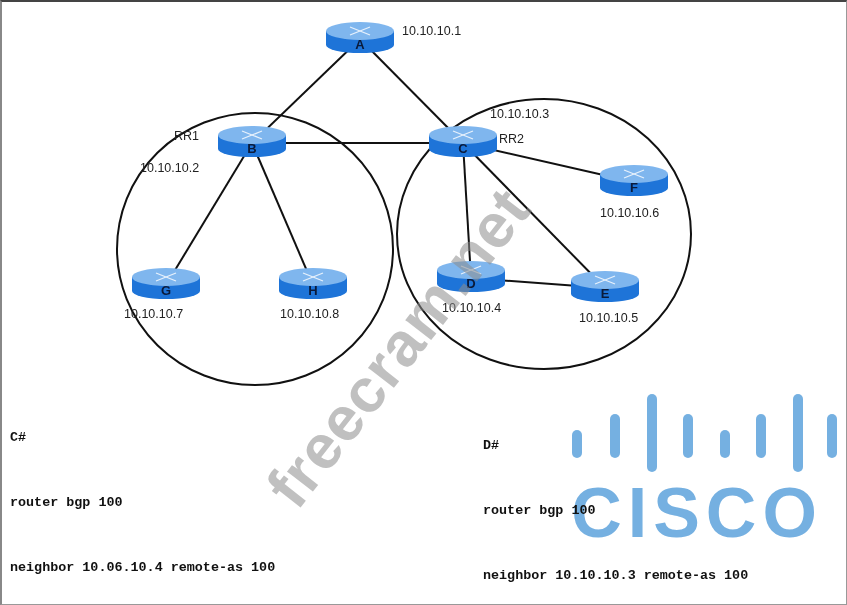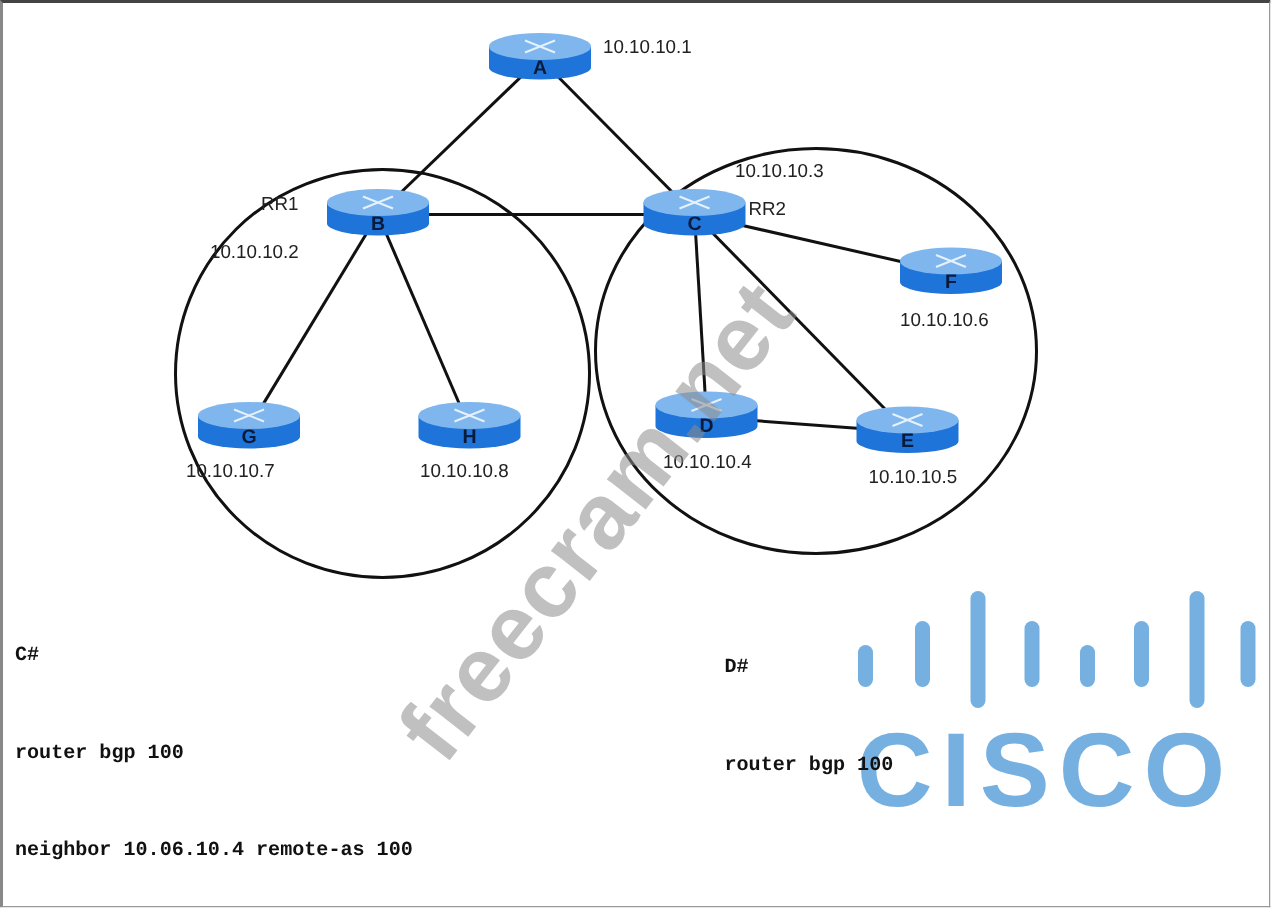--- a/index.html
+++ b/index.html
@@ -148,19 +148,20 @@
     
     
     
     
     
   </div>
 
   <div class="config" id="config-de">
     <span class="cfg-line">D#</span>
     <span class="cfg-line">router bgp 100</span>
+    <span class="cfg-line">neighbor 10.10.10.3 remote-as 100</span>
     
     
     
     
     
   </div>
 </div>
 
 </body></html>

